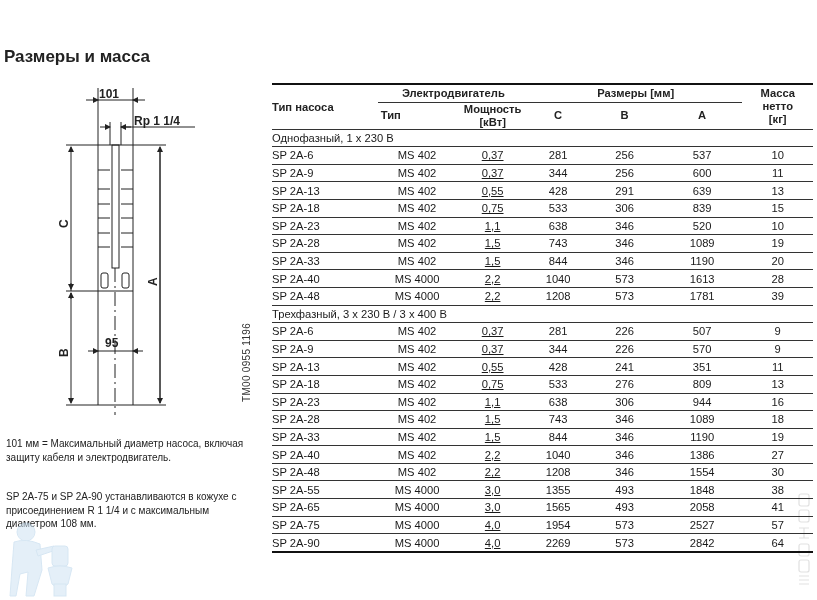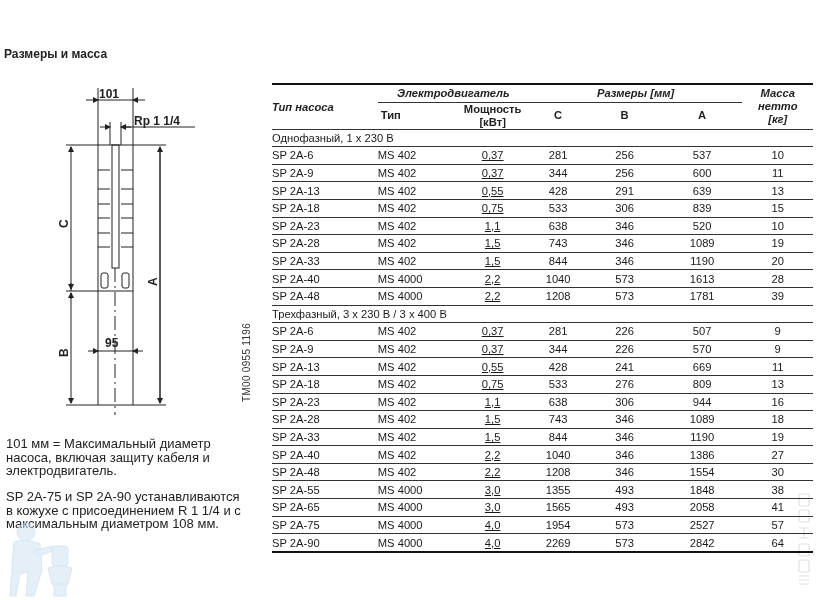--- a/index.html
+++ b/index.html
@@ -1,39 +1,39 @@
 <!DOCTYPE html>
 <html><head>
 <meta charset="utf-8">
 <style>
   html, body { margin:0; padding:0; background:#ffffff; }
   body { width:817px; height:600px; position:relative; overflow:hidden;
          font-family:"Liberation Sans", sans-serif; color:#1a1a1a; }
-  .title { position:absolute; left:4px; top:47px; font-size:12px; font-weight:bold; color:#222; }
+  .title { position:absolute; left:4px; top:47px; font-size:17px; font-weight:bold; color:#222; }
   .diagram { position:absolute; left:40px; top:82px; width:230px; height:340px; }
   .tm-code { position:absolute; left:211px; top:382px; font-size:10px; color:#333;
              transform:rotate(-90deg); transform-origin:left top; white-space:nowrap; letter-spacing:0.3px; }
-  .note { position:absolute; left:6px; font-size:13px; line-height:13.6px; color:#222; width:240px; }
+  .note { position:absolute; left:6px; font-size:10px; line-height:13.6px; color:#222; width:240px; }
   .note1 { top:437px; }
   .note2 { top:490px; }
   .mascot { position:absolute; left:6px; top:520px; width:70px; height:80px; opacity:0.55; }
   .watermark { position:absolute; left:797px; top:492px; width:14px; height:96px; opacity:0.25; }
 
   table.spec { position:absolute; left:272px; top:83px; width:541px; border-collapse:collapse;
                font-size:11.2px; color:#1a1a1a; }
   table.spec td, table.spec th { padding:0; height:16.6px; border-bottom:1px solid #333; }
   table.spec th { font-weight:bold; color:#222; border-bottom:none; }
-  .top-rule th { border-top:2.5px solid #111;font-style:italic; }
+  .top-rule th { border-top:2.5px solid #111; }
   .h1 th { height:22px; vertical-align:middle; }
   .h2 th { height:36px; line-height:13px; }
   .h2 th.sub { border-bottom:1.5px solid #333; }
   .h1 th.rowspan { border-bottom:1.5px solid #333; }
   .section td { height:16px; }
   td.c-name { text-align:left; padding-left:3px; width:105px; }
-  td.c-type { text-align:left; width:78px; padding-left:3px;margin-left:8px; }
+  td.c-type { text-align:center; width:78px; padding-left:3px;margin-left:8px; }
   td.c-pow { text-align:center; width:72px;text-decoration:underline; }
   td.c-c { text-align:center; width:58px; }
   td.c-b { text-align:center; width:74px; }
   td.c-a { text-align:center; width:80px; }
   td.c-m { text-align:center; width:70px; }
   tr.last td { border-bottom:2.5px solid #111; }
   th.left { text-align:left; padding-left:3px; }
   th.center { text-align:center; }
 </style>
 </head>
@@ -268,21 +268,21 @@
         <td class="c-b">226</td>
         <td class="c-a">570</td>
         <td class="c-m">9</td>
       </tr>
       <tr>
         <td class="c-name">SP 2A-13</td>
         <td class="c-type">MS 402</td>
         <td class="c-pow">0,55</td>
         <td class="c-c">428</td>
         <td class="c-b">241</td>
-        <td class="c-a">669</td>
+        <td class="c-a">351</td>
         <td class="c-m">11</td>
       </tr>
       <tr>
         <td class="c-name">SP 2A-18</td>
         <td class="c-type">MS 402</td>
         <td class="c-pow">0,75</td>
         <td class="c-c">533</td>
         <td class="c-b">276</td>
         <td class="c-a">809</td>
         <td class="c-m">13</td>

